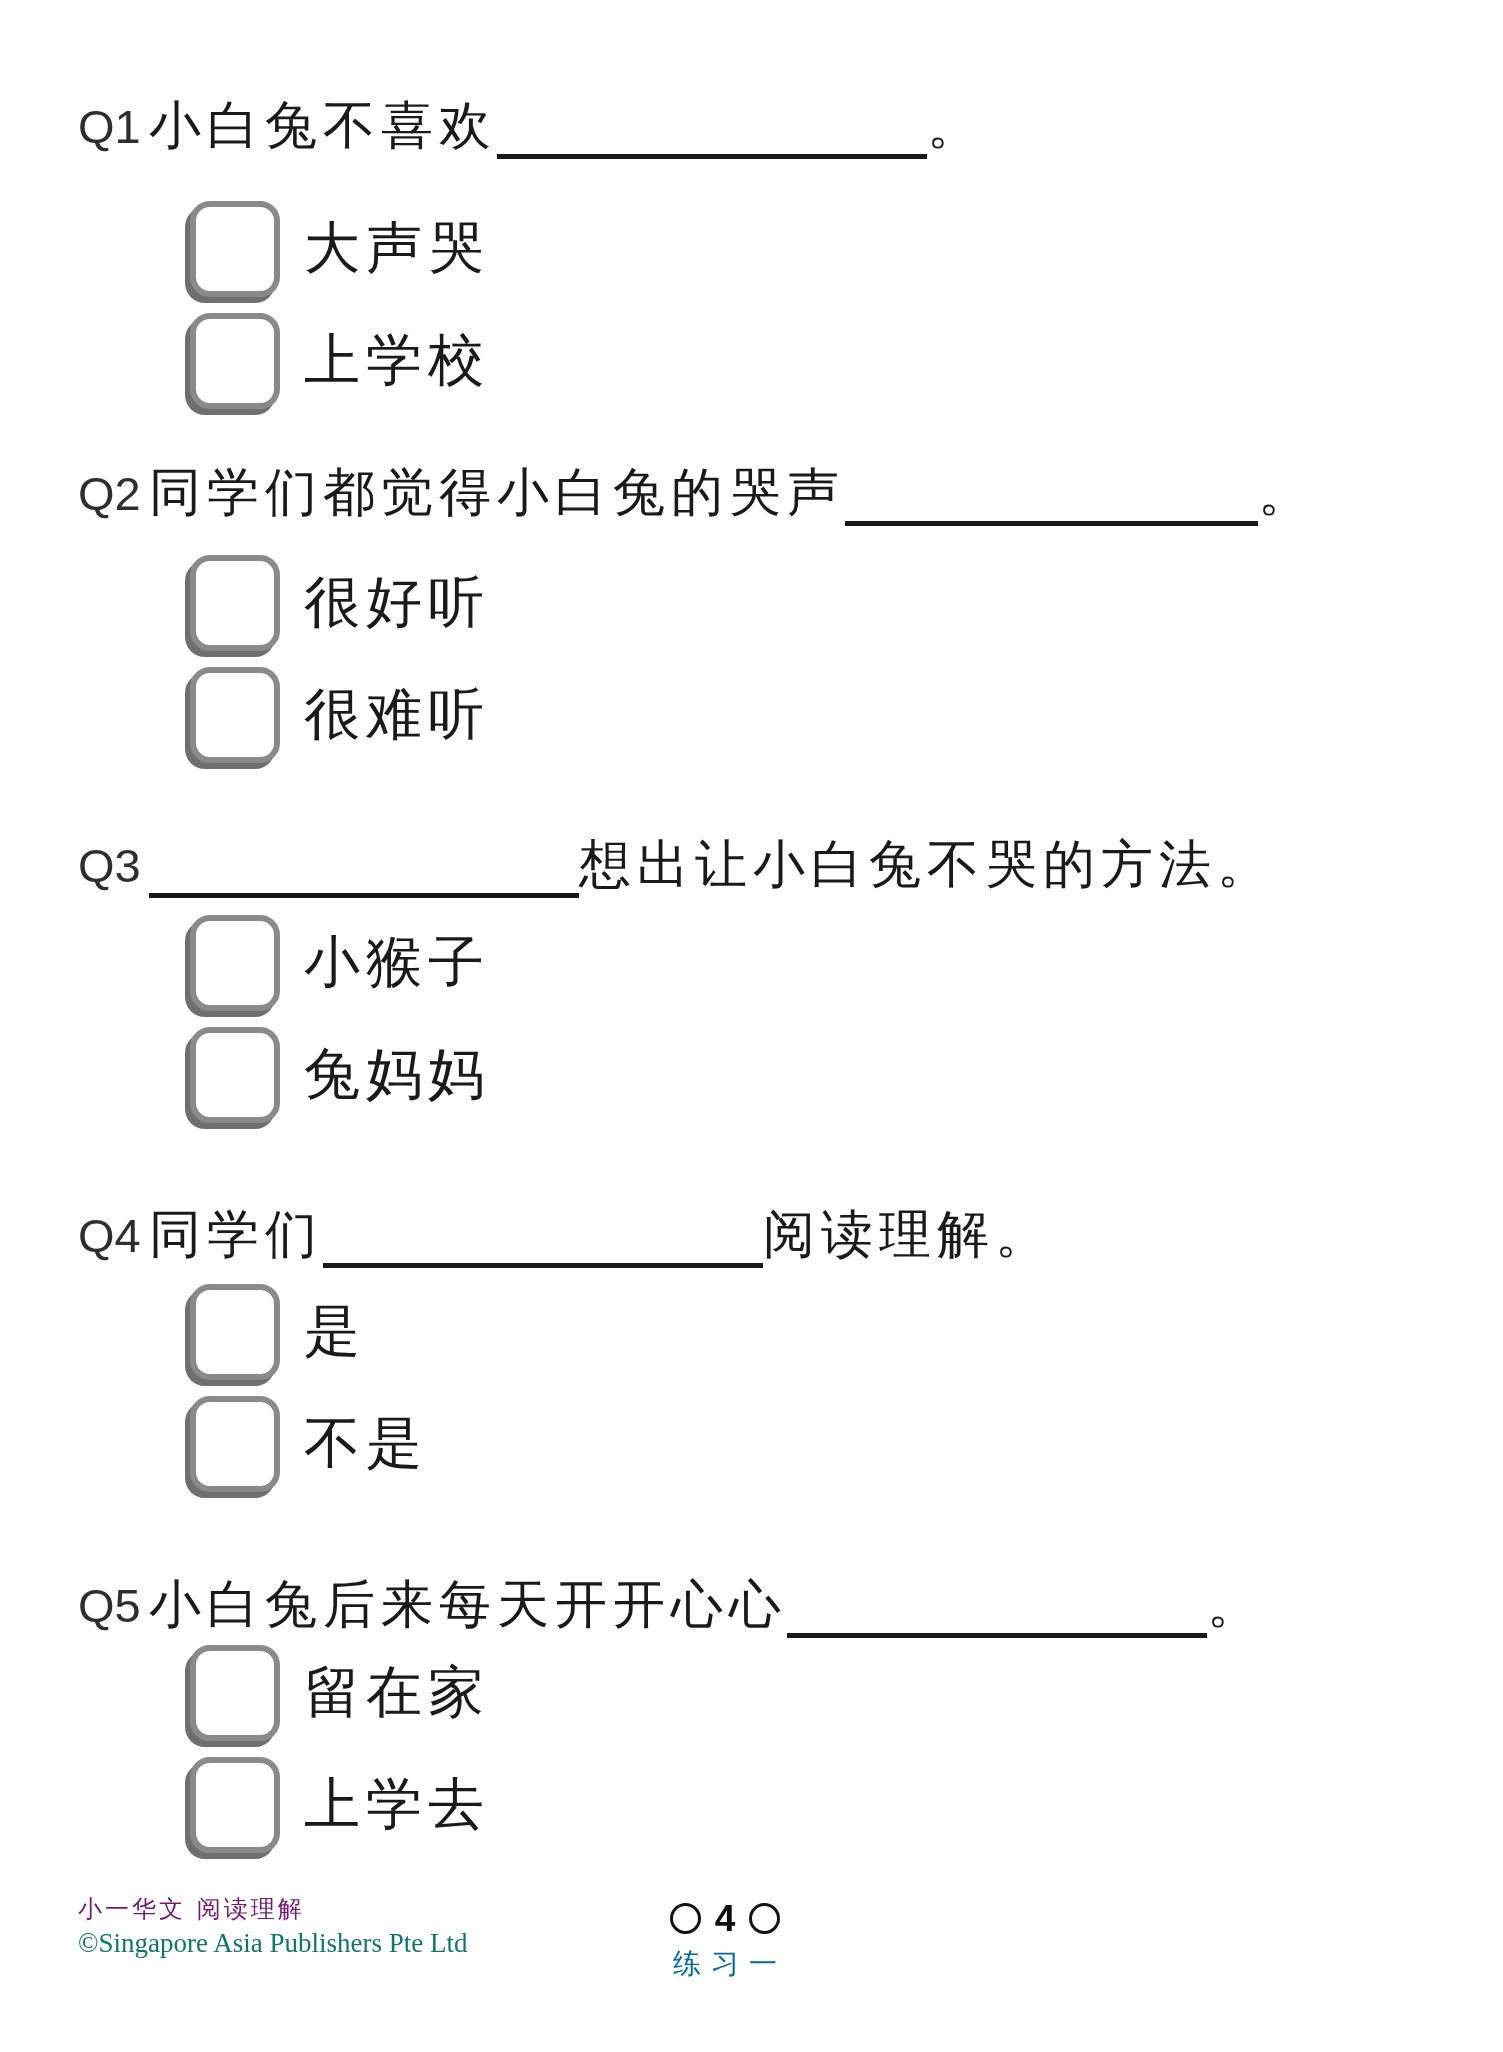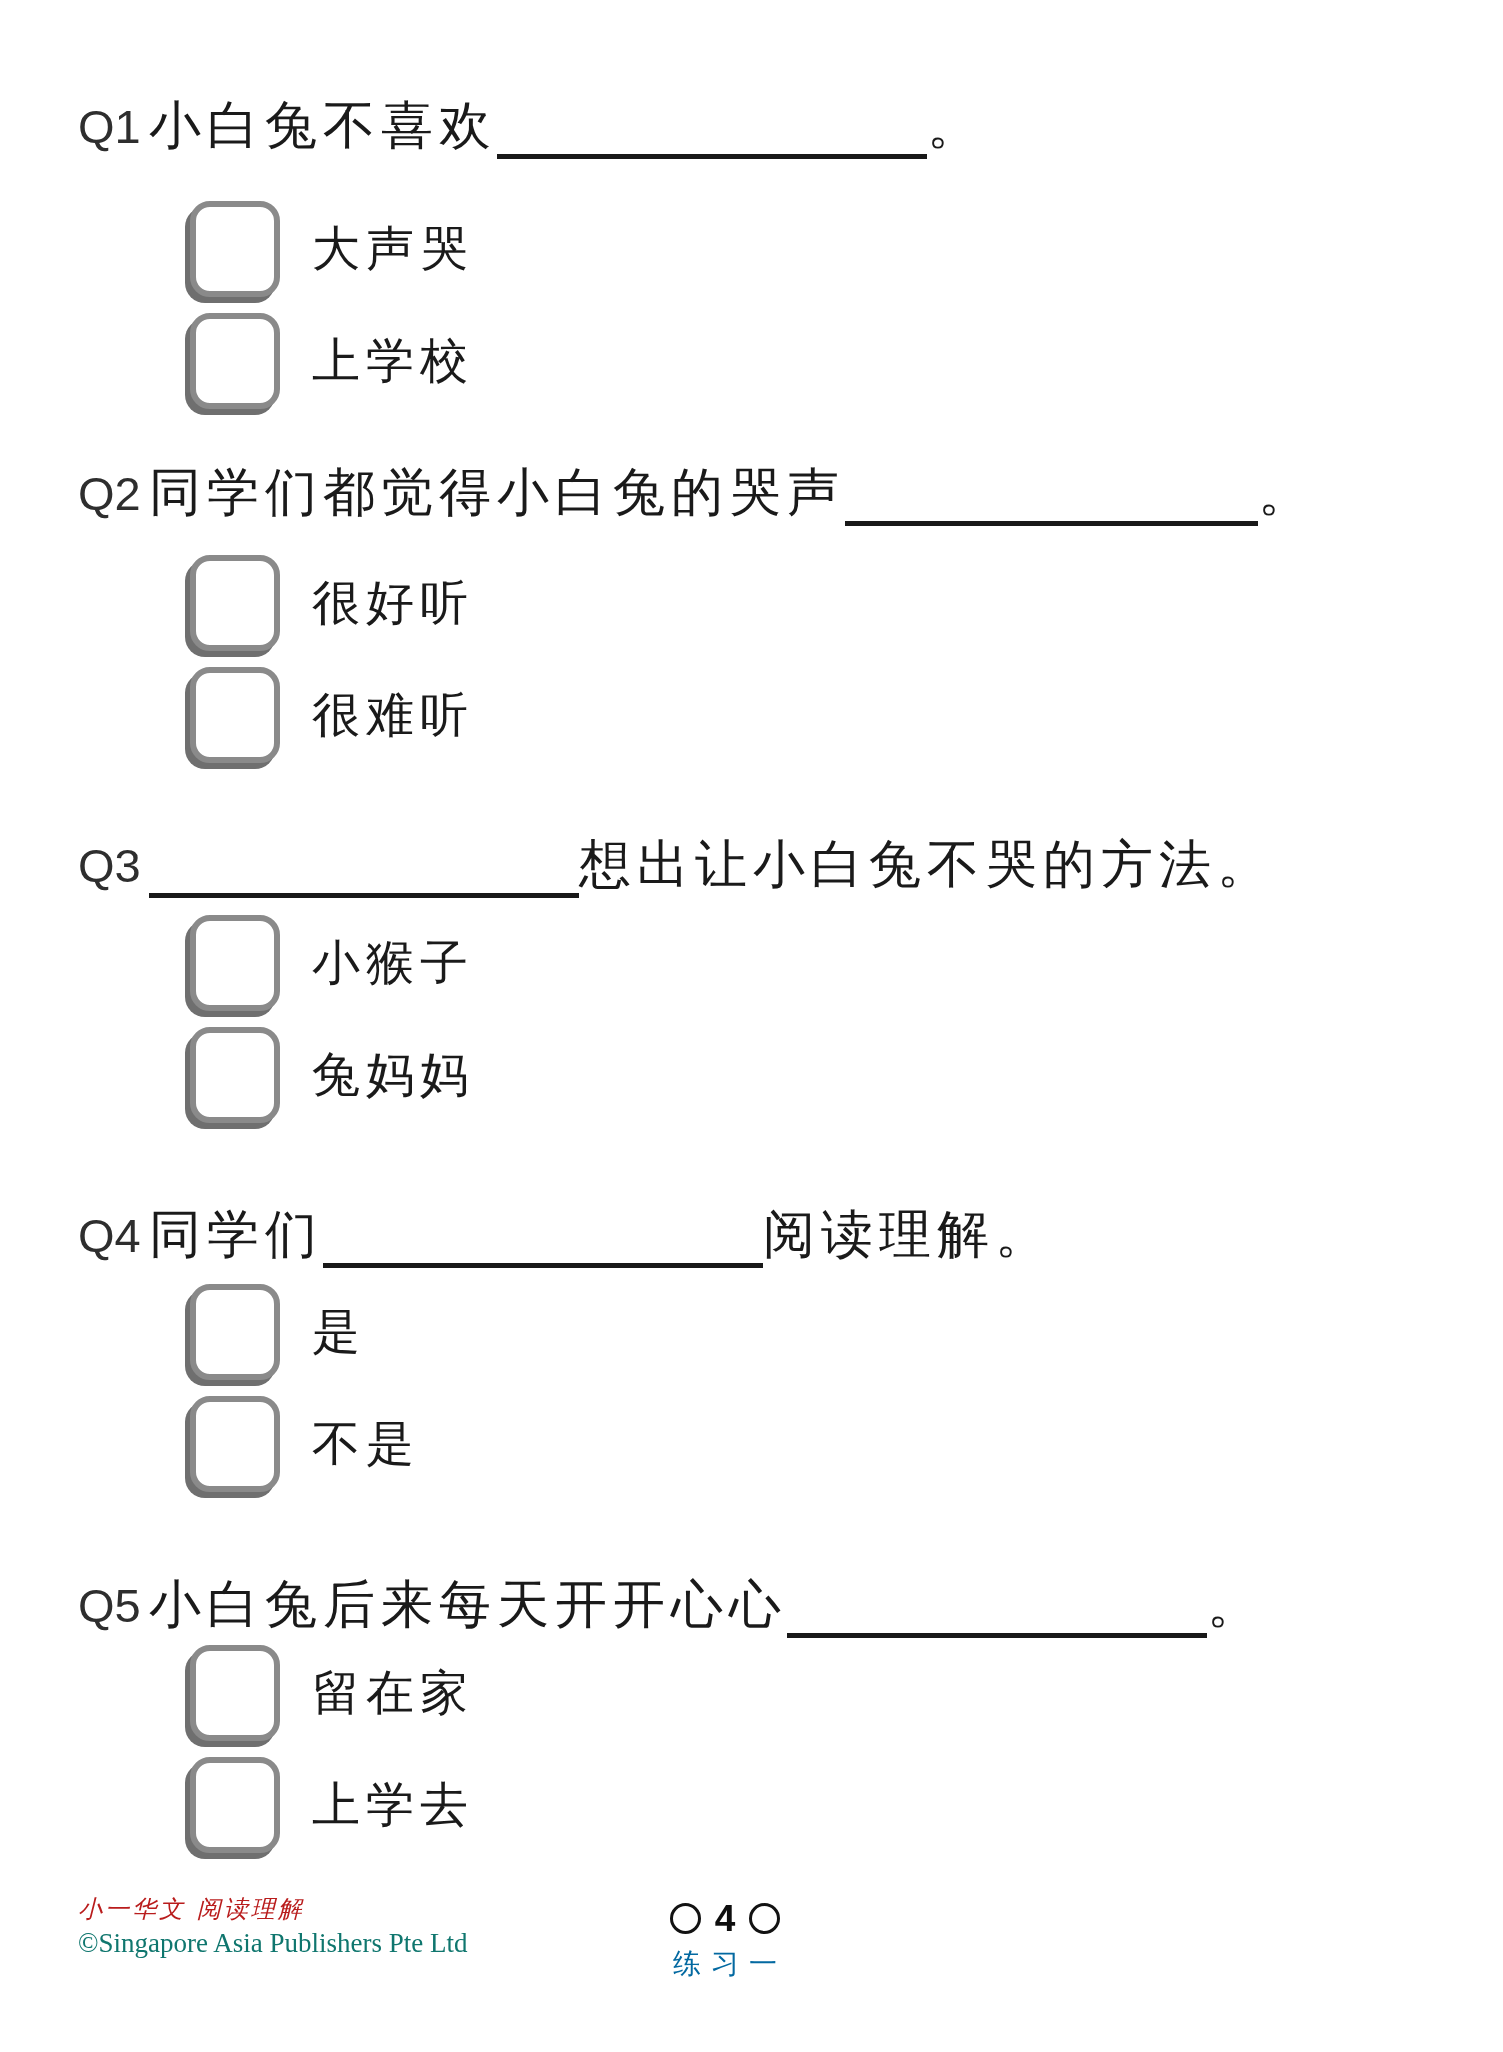--- a/index.html
+++ b/index.html
@@ -18,24 +18,24 @@
     border-bottom:5px solid #191919; vertical-align:-16px;
   }
   .w430{ width:430px; } .w413{ width:413px; } .w440{ width:440px; } .w420{ width:420px; }
   .options { padding-left:112px; }
   .option { display:flex; align-items:center; height:96px; margin-bottom:16px; }
   .checkbox {
     flex:0 0 auto; width:78px; height:84px; background:#ffffff;
     border:6px solid #8a8a8a; border-radius:20px;
     box-shadow:-5px 6px 0 #6f6f6f;
   }
-  .option-label { font-size:48px; letter-spacing:6px; margin-left:32px; white-space:nowrap; }
+  .option-label { font-size:56px; letter-spacing:6px; margin-left:24px; white-space:nowrap; }
 
   .footer-left { position:absolute; left:78px; top:1893px; }
-  .footer-series { font-size:24px; letter-spacing:3px; color:#b91c1c;font-style:italic; }
+  .footer-series { font-size:24px; letter-spacing:3px; color:#701a75; }
   .footer-copy { font-family:"Liberation Serif", serif; font-size:27px; margin-top:3px; color:#0f766e; }
 
   .footer-center { position:absolute; left:725px; top:1900px; transform:translateX(-50%); text-align:center; }
   .page-num-row { display:flex; align-items:center; justify-content:center; gap:14px; }
   .circle { width:25px; height:25px; border:3px solid #121212; border-radius:50%; background:#fff; }
   .page-num { font-family:"Liberation Sans", sans-serif; font-weight:bold; font-size:37px; line-height:1; color:#0e0e0e; }
   .exercise { font-size:28px; letter-spacing:10px; margin-top:8px; padding-left:10px; white-space:nowrap; color:#0369a1; }
 </style>
 </head>
 <body>

